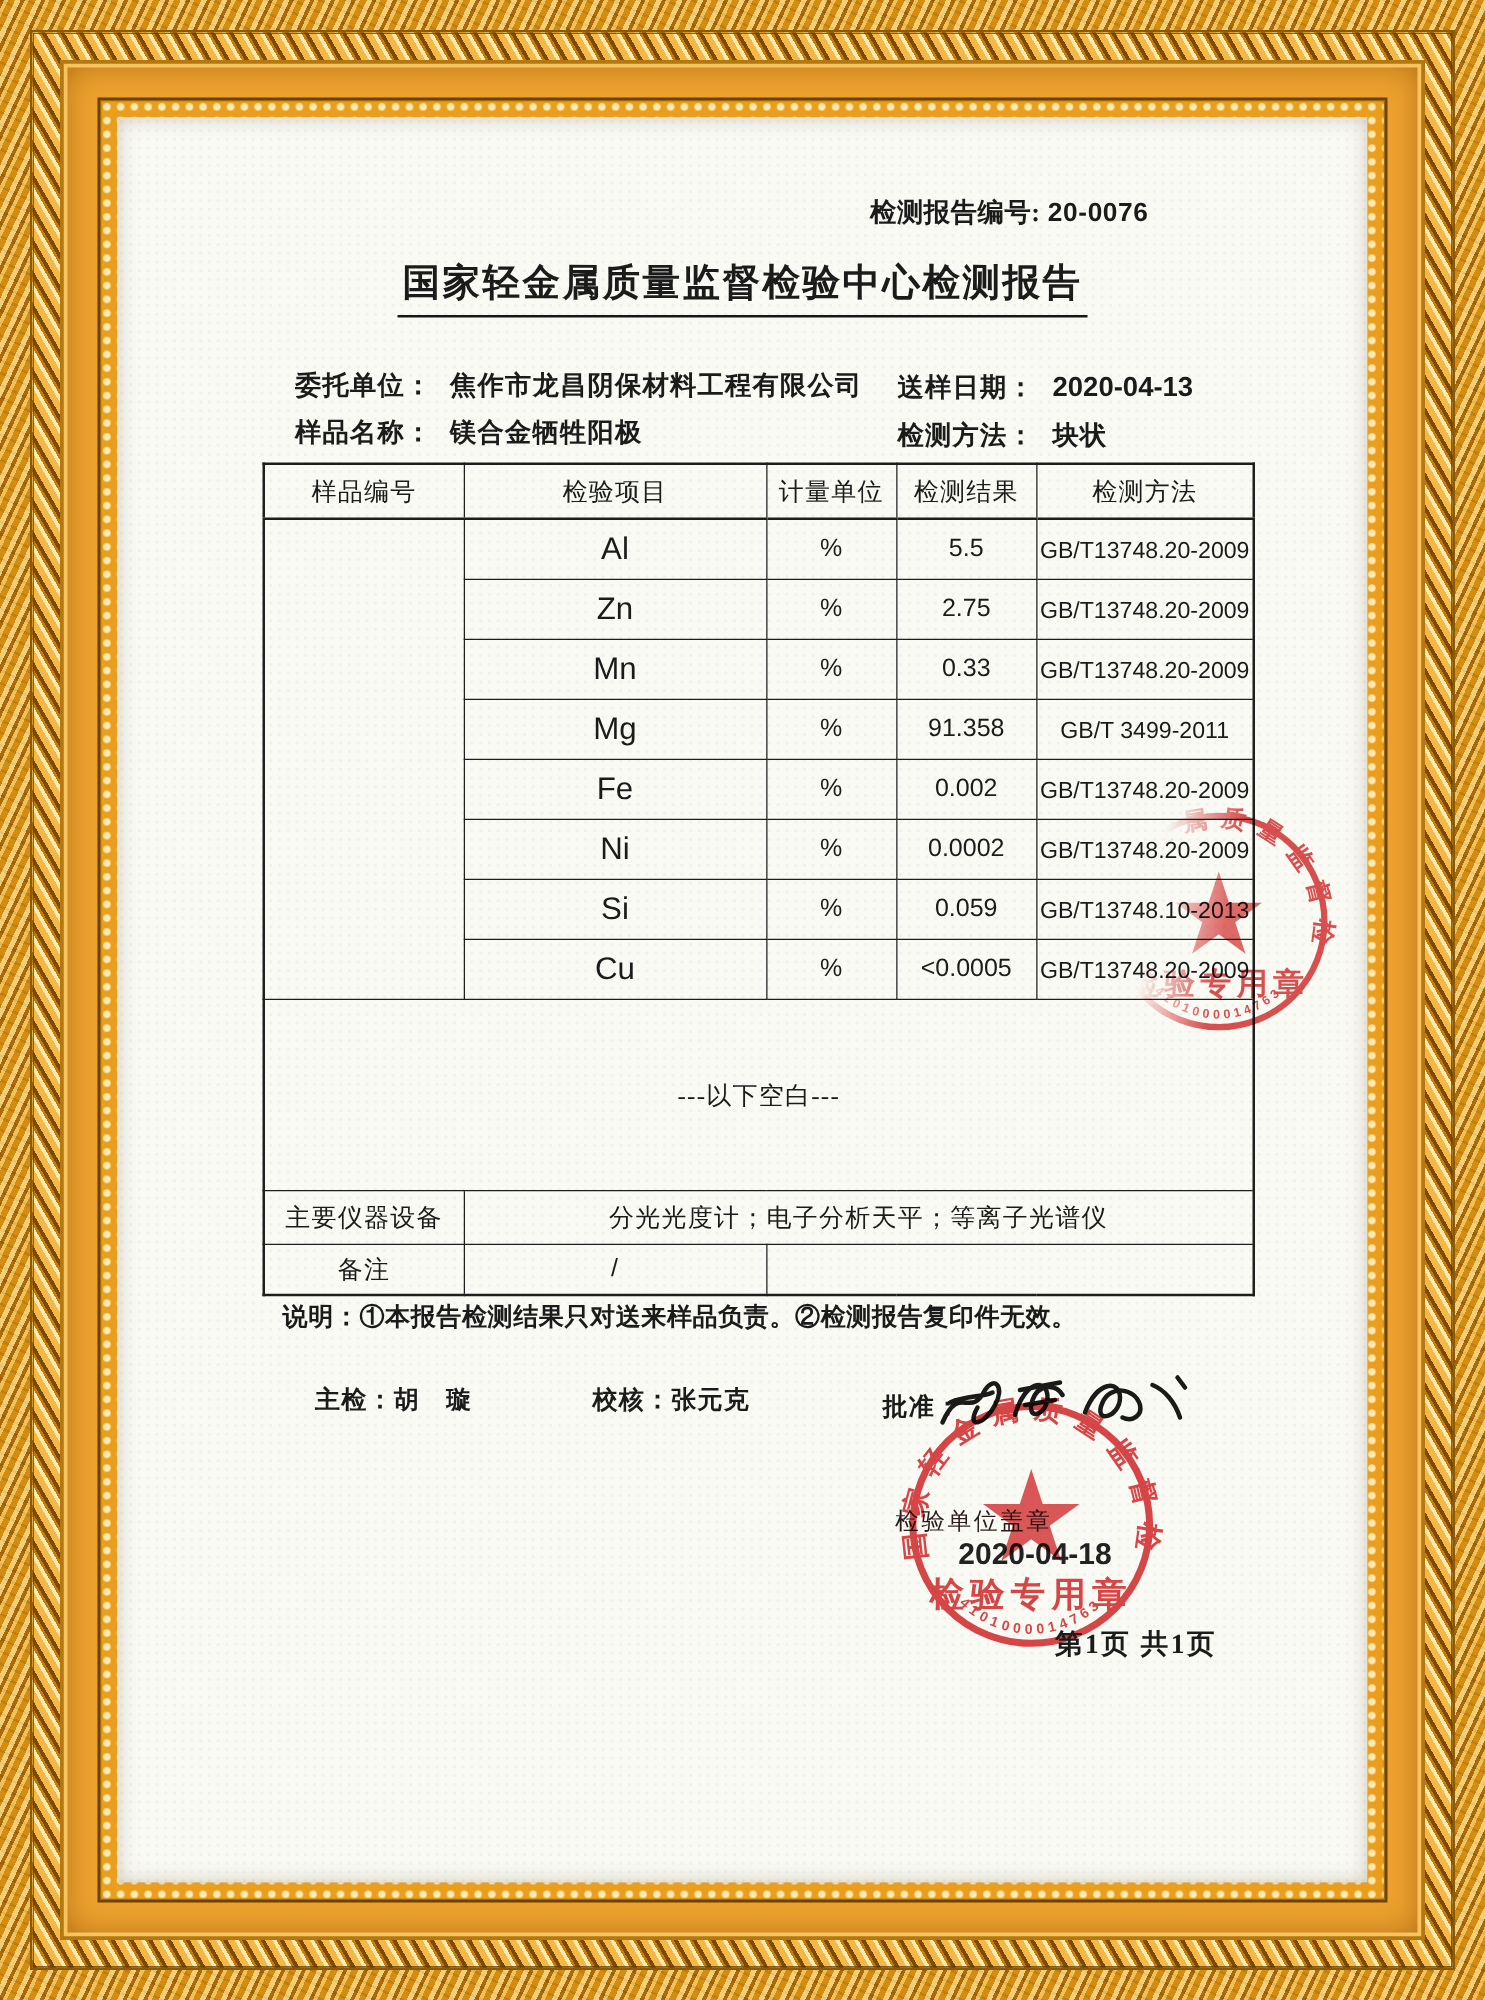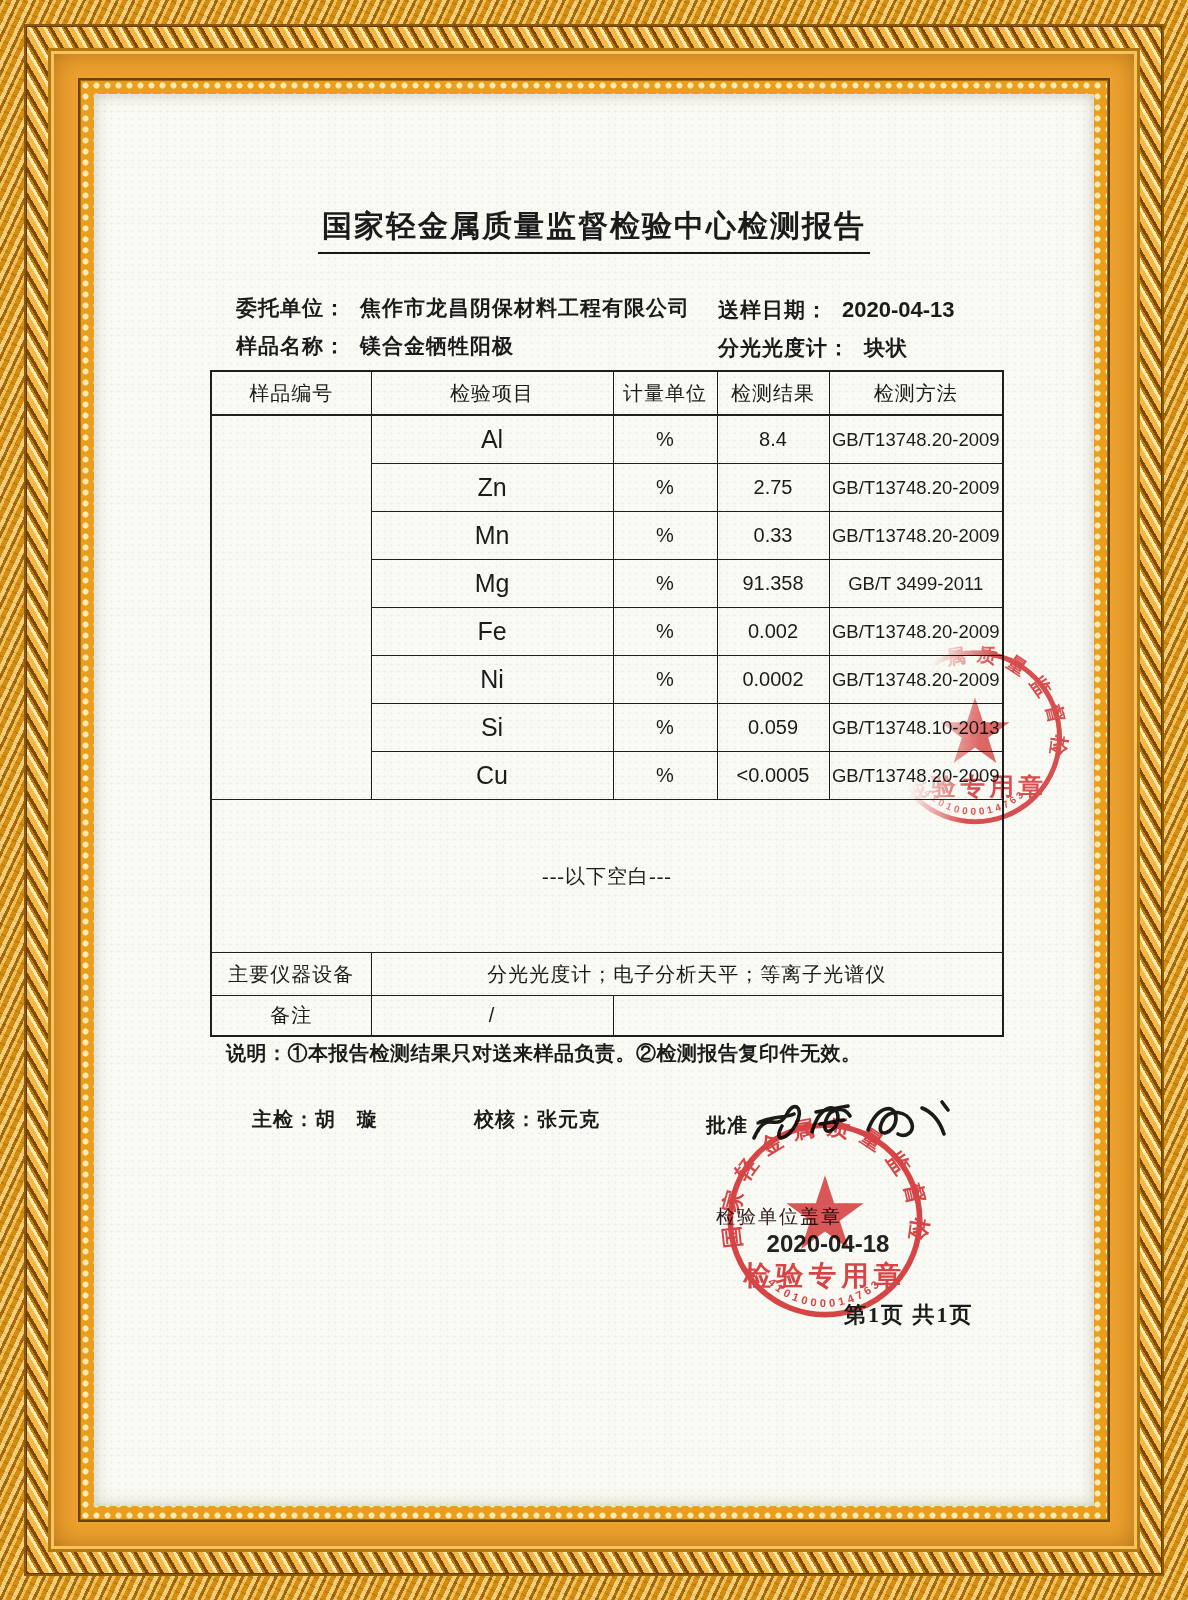--- a/index.html
+++ b/index.html
@@ -115,36 +115,40 @@
 </head>
 <body>
 
 <div class="abs frame-outer"></div>
 <div class="abs frame-rope"></div>
 <div class="abs frame-smooth"></div>
 <div class="abs frame-bead"></div>
 
 <div class="abs paper">
 
+  <div class="abs report-no cn">
+    <span>检测报告编号:</span>
+    <span class="num">20-0076</span>
+  </div>
 
   <div class="abs title-wrap">
     <span class="title cn">国家轻金属质量监督检验中心检测报告</span>
   </div>
 
   <div class="abs fieldrow" style="top:200px; left:142px;">
     <span class="flabel">委托单位：</span><span class="fval-cn">焦作市龙昌阴保材料工程有限公司</span>
   </div>
   <div class="abs fieldrow" style="top:202px; left:624px;">
     <span class="flabel">送样日期：</span><span class="fval-lat">2020-04-13</span>
   </div>
   <div class="abs fieldrow" style="top:238px; left:142px;">
     <span class="flabel">样品名称：</span><span class="fval-cn">镁合金牺牲阳极</span>
   </div>
   <div class="abs fieldrow" style="top:240px; left:624px;">
-    <span class="flabel">分光光度计：</span><span class="fval-cn">块状</span>
+    <span class="flabel">检测方法：</span><span class="fval-cn">块状</span>
   </div>
 
   <table class="report cn">
     <colgroup>
       <col style="width:160px">
         <col style="width:242px">
         <col style="width:104px">
         <col style="width:112px">
         <col style="width:174px">
     </colgroup>
@@ -153,21 +157,21 @@
       <th>样品编号</th>
       <th>检验项目</th>
       <th>计量单位</th>
       <th>检测结果</th>
       <th>检测方法</th>
     </tr>
     <tr class="datarow">
       <td rowspan="8"></td>
       <td class="c-item">Al</td>
       <td class="c-unit">%</td>
-      <td class="c-result">8.4</td>
+      <td class="c-result">5.5</td>
       <td class="c-method">GB/T13748.20-2009</td>
     </tr>
     <tr class="datarow">
       <td class="c-item">Zn</td>
       <td class="c-unit">%</td>
       <td class="c-result">2.75</td>
       <td class="c-method">GB/T13748.20-2009</td>
     </tr>
     <tr class="datarow">
       <td class="c-item">Mn</td>

